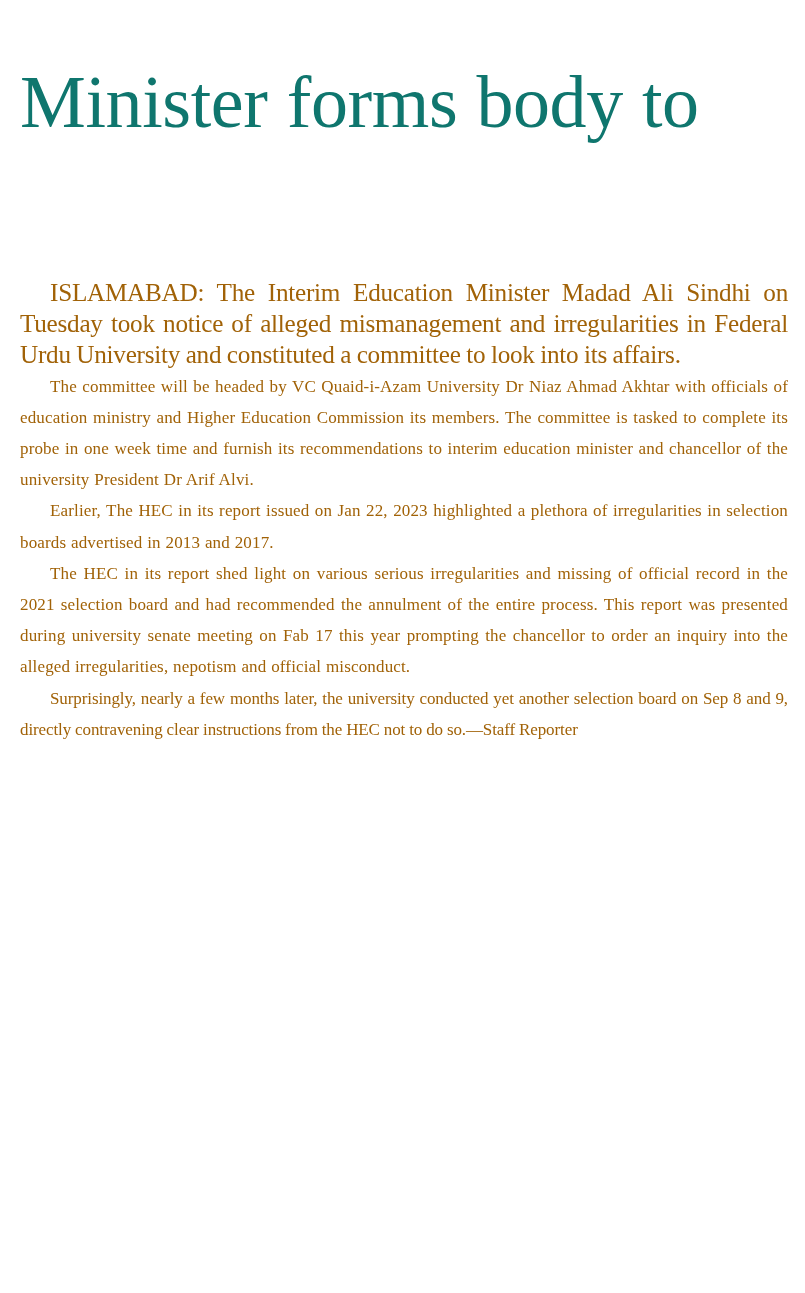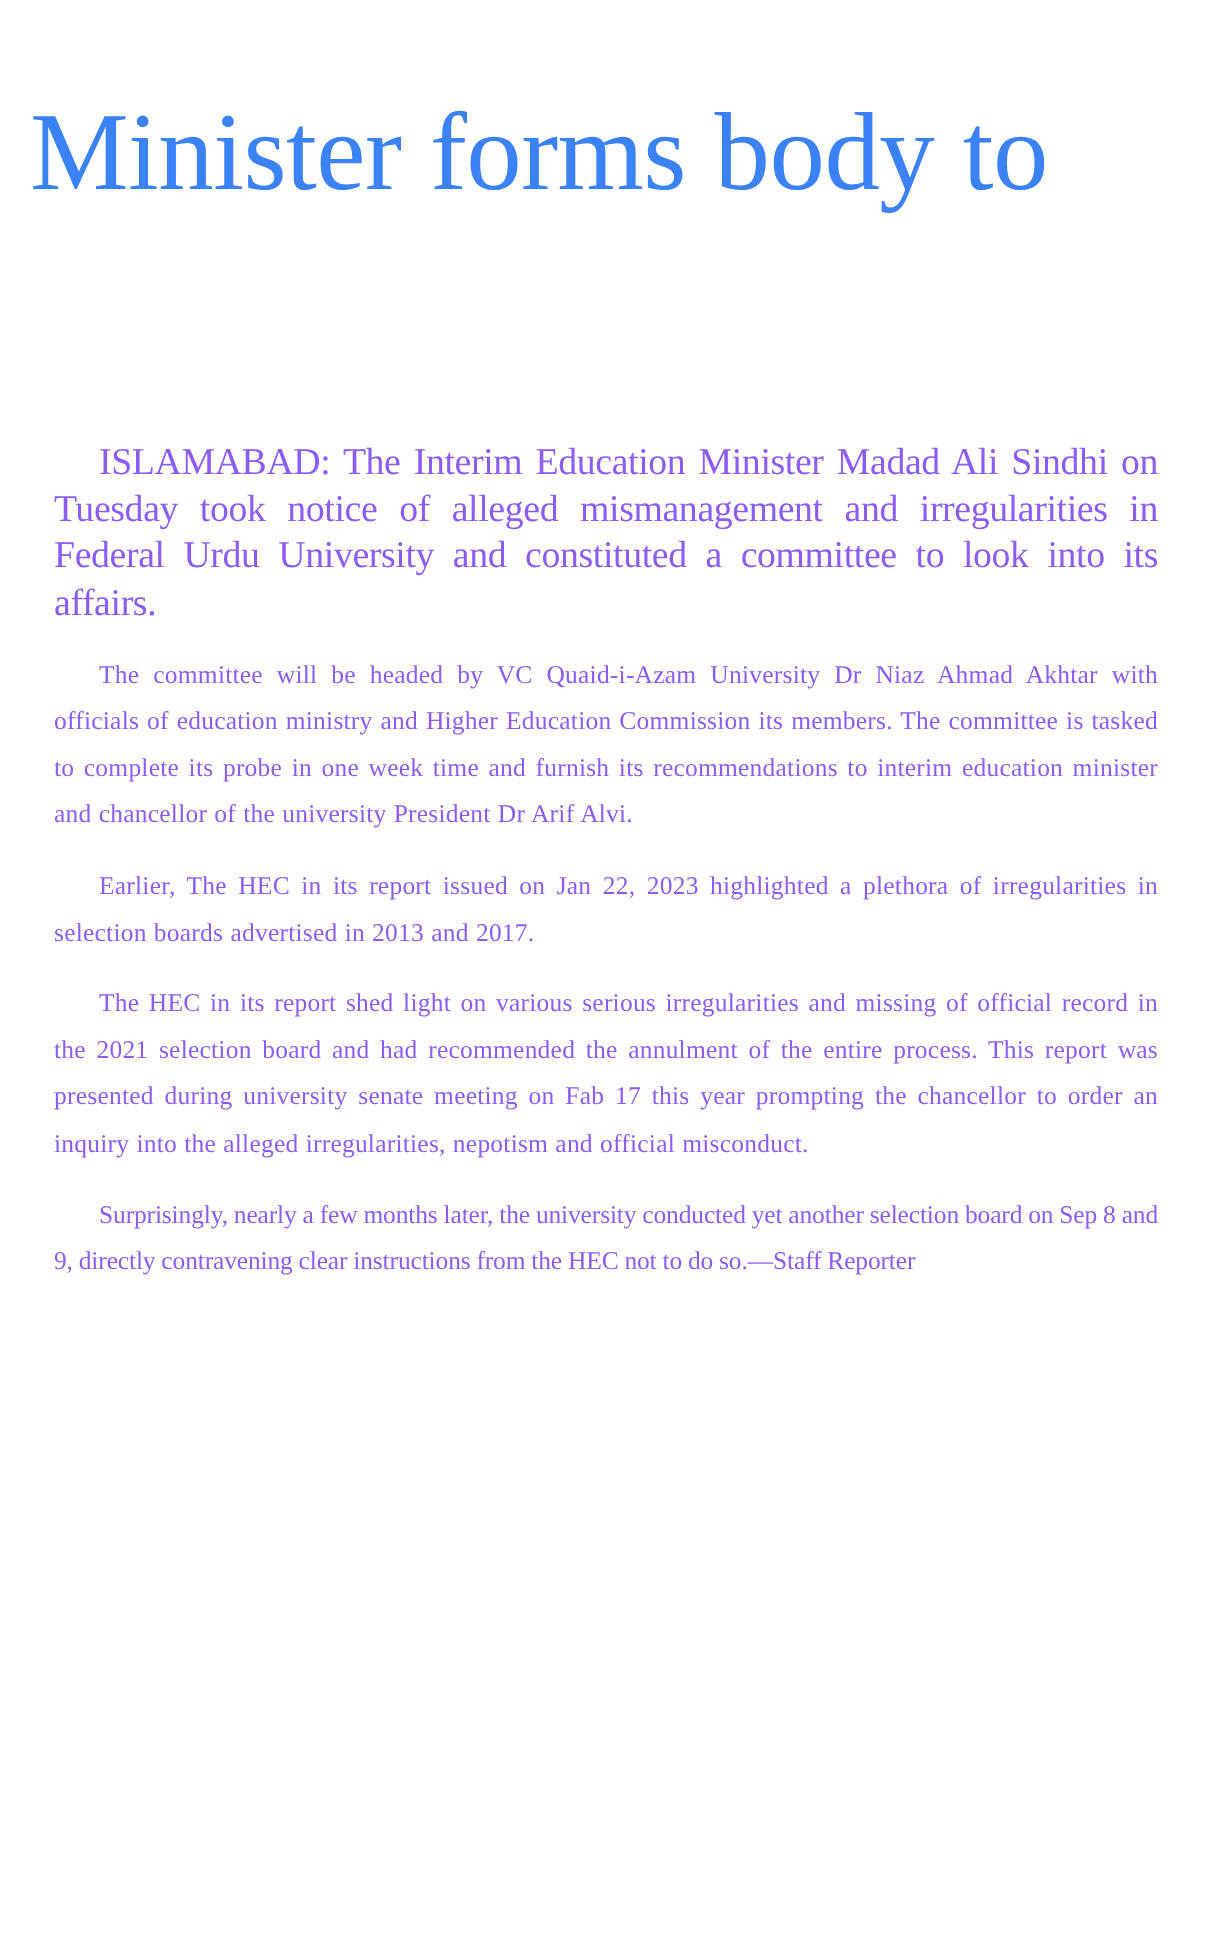--- a/index.html
+++ b/index.html
@@ -18,48 +18,48 @@
 
   
   .headline {
     position: absolute;
     left: 20px;
     top: 18px;
     width: 770px;
     font-family: "Liberation Serif", "DejaVu Serif", serif;
     font-size: 74px;
     line-height: 68px;
-    color: #3b82f6;
+    color: #0f766e;
     letter-spacing: -0.4px;
     word-spacing: 1px;
     font-weight: 400;
     text-align: left;
   }
   .headline-line {
     display: block;
     white-space: nowrap;
   }
 
   
   .article-body {
     position: absolute;
     left: 20px;
     top: 277px;
     width: 768px;
     font-family: "Liberation Serif", "DejaVu Serif", serif;
     color: #18181b;
   }
   .para {
-    margin: 16px;
+    margin: 0;
     text-align: justify;
     text-justify: inter-word;
     text-indent: 30px;
     font-size: 25.5px;
     line-height: 31.2px;
-    color: #8b5cf6;
+    color: #a16207;
     -webkit-font-smoothing: antialiased;
   }
   
   .para.lead {
     font-size: 25.2px;
     letter-spacing: -0.25px;
     word-spacing: -0.5px;
     line-height: 31.2px;
   }
   

